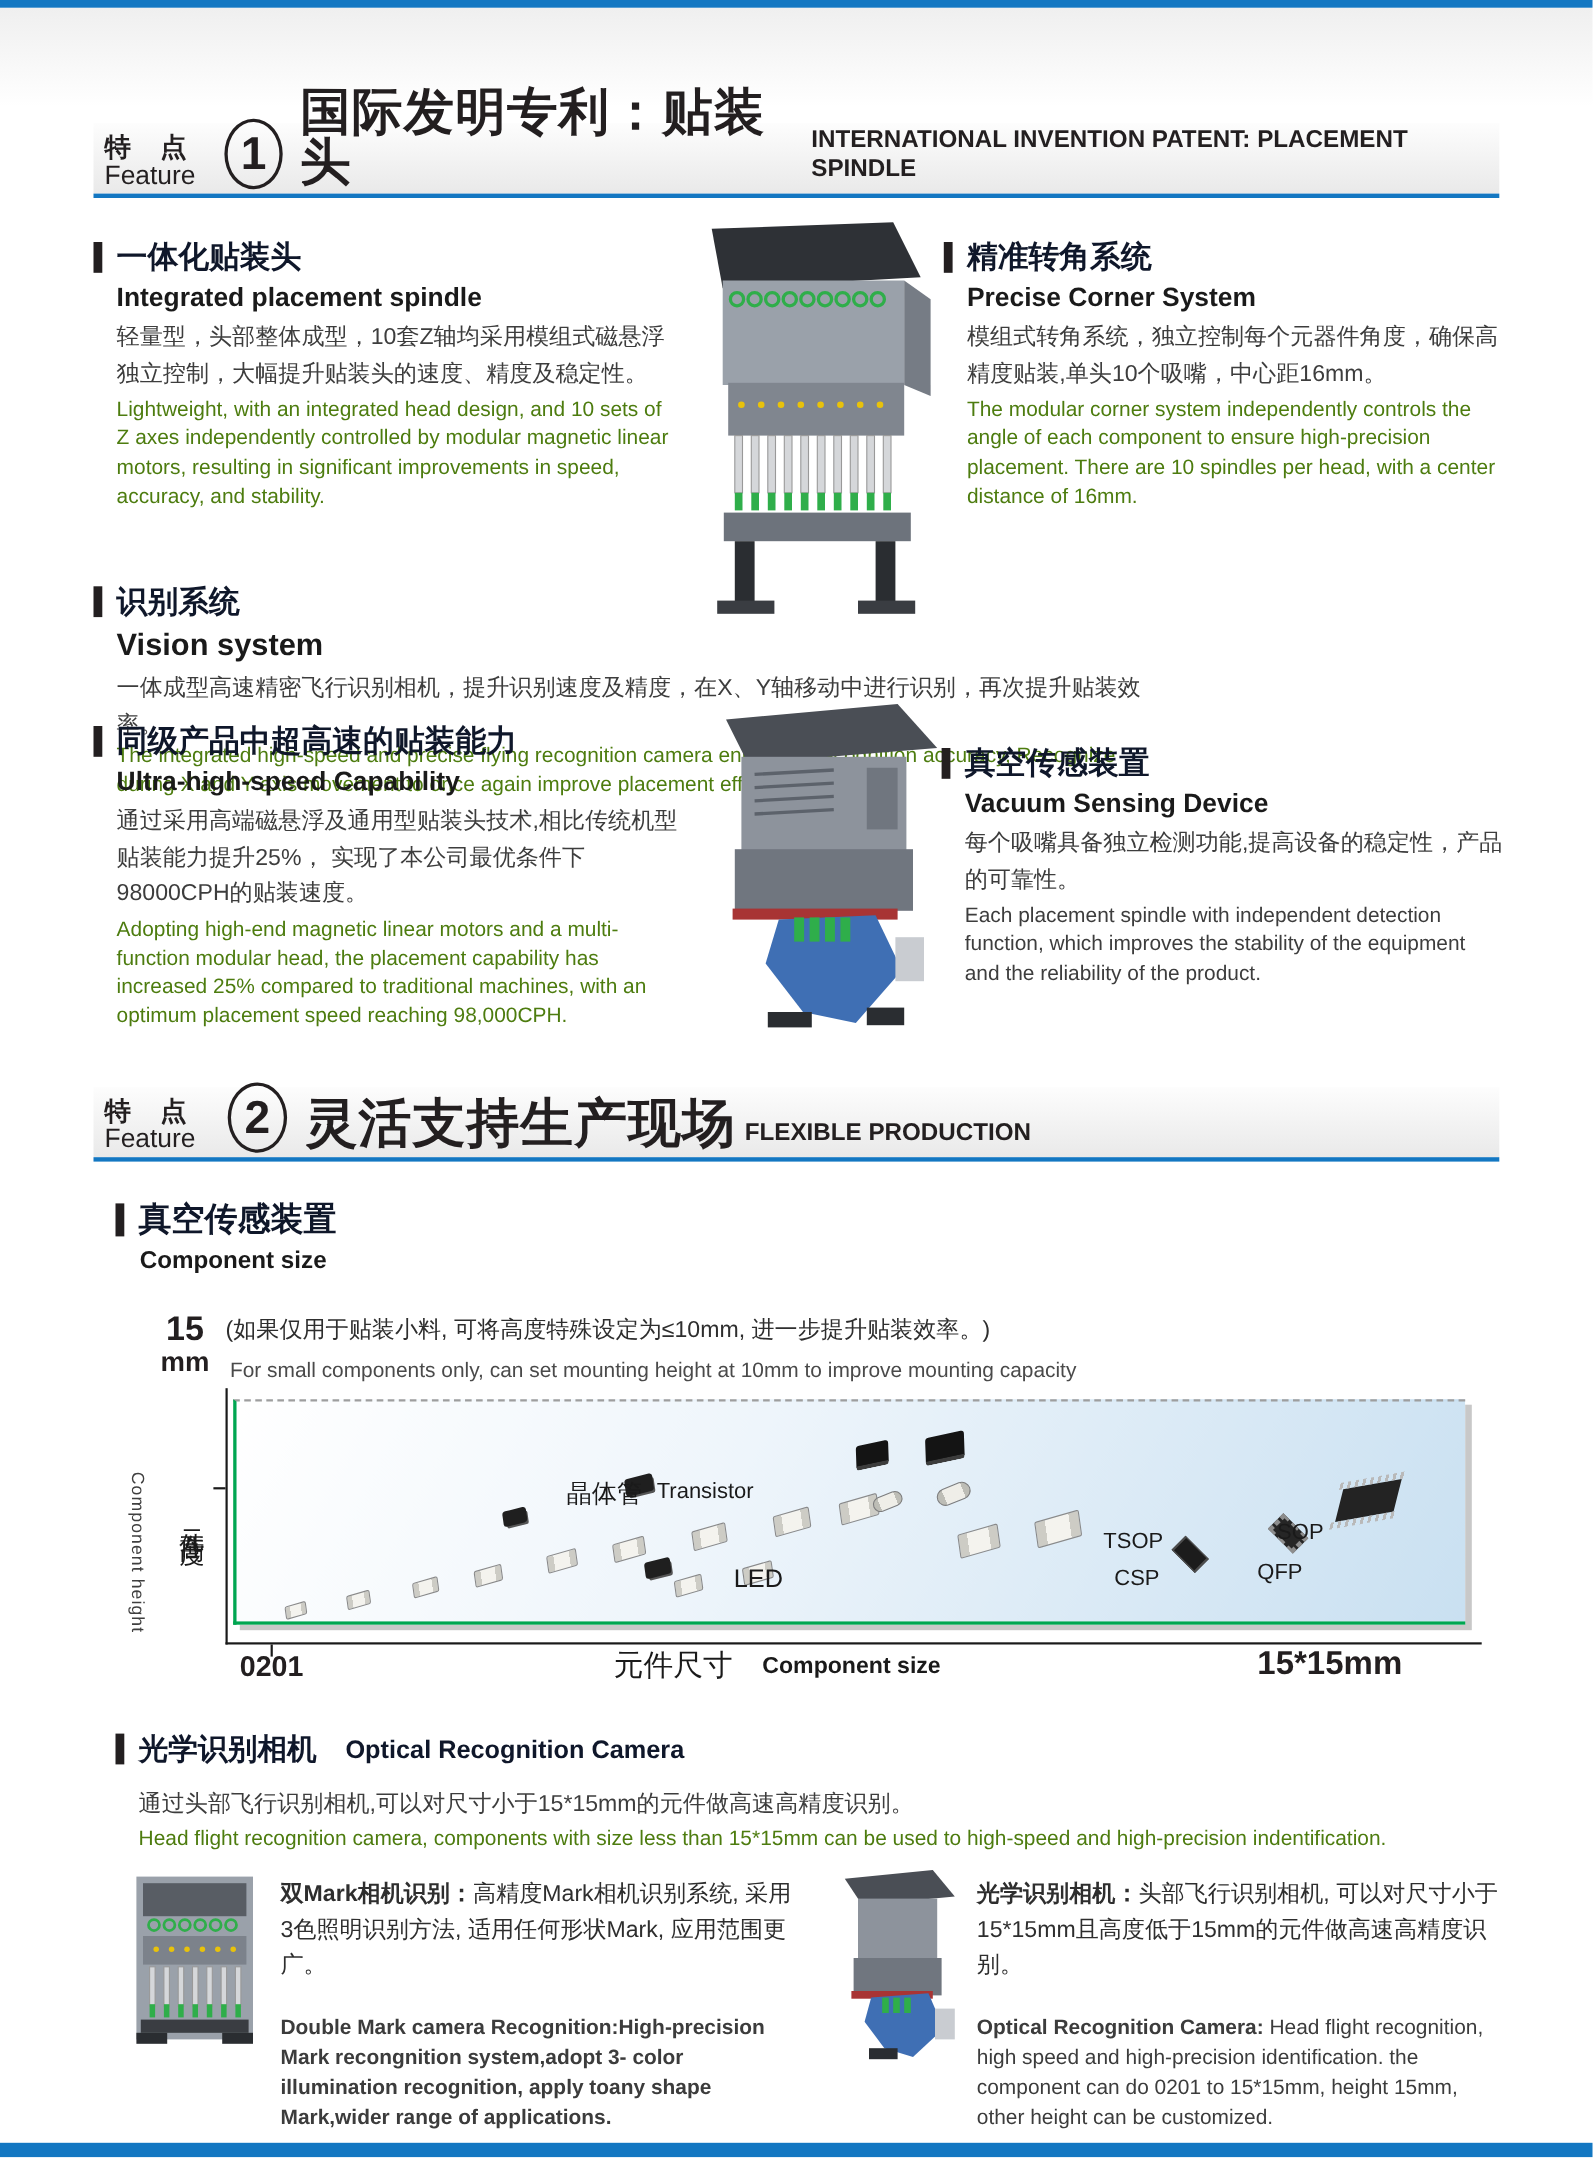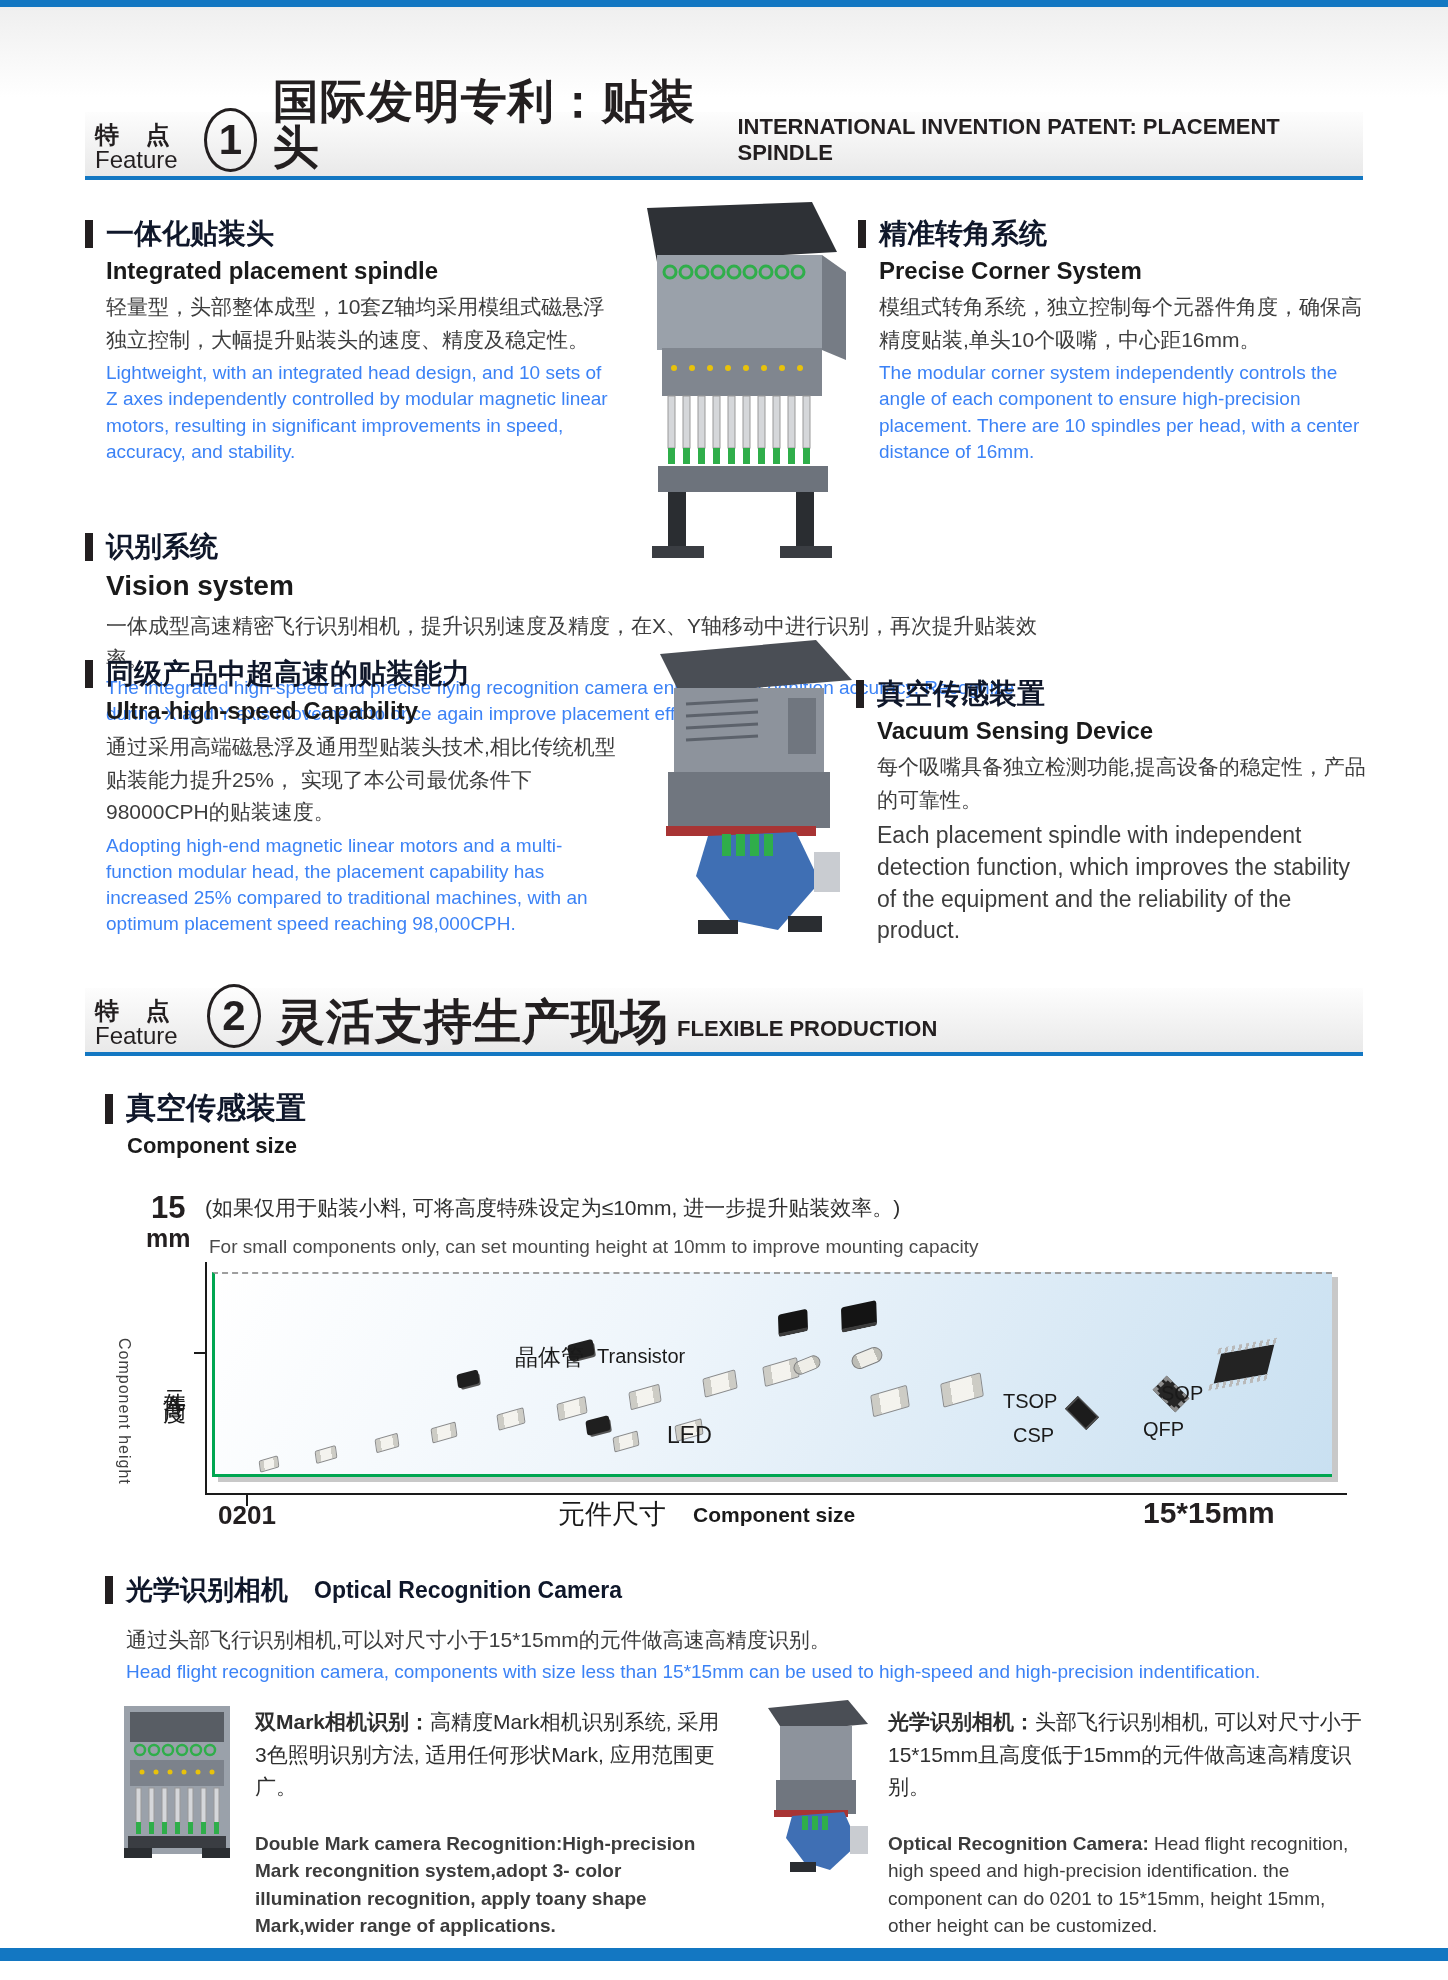--- a/index.html
+++ b/index.html
@@ -23,21 +23,21 @@
             font-size:42px;font-weight:bold;margin:0 16px 0 12px;}
   .feat-title-zh{font-size:46px;font-weight:900;letter-spacing:1px;line-height:1;padding-bottom:2px;margin-top:36px;}
   .feat-title-en{font-size:22px;font-weight:bold;margin-left:8px;padding-bottom:6px;letter-spacing:0px;}
 
   
   .sec{position:absolute;}
   .h-zh{display:flex;align-items:center;font-size:28px;font-weight:bold;color:#0f172a;}
   .h-zh .vbar{display:inline-block;width:8px;height:28px;background:#231f20;margin-right:13px;}
   .h-en{font-size:24px;font-weight:bold;margin:4px 0 6px 21px;color:#1a1a1a;}
   .b-zh{font-size:21px;line-height:1.55;color:#3d3d3d;margin:4px 0 0 21px;}
-  .b-en{font-size:19px;line-height:1.38;color:#3b82f6;margin:4px 0 0 21px;}
+  .b-en{font-size:19px;line-height:1.38;color:#4d7c0f;margin:4px 0 0 21px;}
   .inline-en{font-size:23px;font-weight:bold;margin-left:26px;}
 
   
   .note15{position:absolute;left:146px;top:1192px;text-align:center;line-height:1;font-weight:bold;}
   .note15 .v{font-size:31px;}
   .note15 .u{font-size:25px;margin-top:3px;}
   .note-zh{position:absolute;left:205px;top:1194px;font-size:21px;color:#2e2e2e;}
   .note-en{position:absolute;left:209px;top:1236px;font-size:19px;color:#4a4a4a;}
 
   
@@ -219,21 +219,21 @@
     <rect x="150" y="278" width="34" height="16" fill="#2a2d31"></rect>
   </svg>
 
   <div class="sec" style="left:856px;top:675px;width:512px;">
     <div class="h-zh">
         <span class="vbar"></span>
         <span>真空传感装置</span>
       </div>
     <div class="h-en">Vacuum Sensing Device</div>
     <p class="b-zh">每个吸嘴具备独立检测功能,提高设备的稳定性，产品的可靠性。</p>
-    <p class="b-en" style="font-size:23px;color:#3d3d3d;">Each placement spindle with independent detection function, which improves the stability of the equipment and the reliability of the product.</p>
+    <p class="b-en" style="font-size:19px;color:#3d3d3d;">Each placement spindle with independent detection function, which improves the stability of the equipment and the reliability of the product.</p>
   </div>
 
   <div class="strip" style="top:988px;">
     <div class="feat-tag">
       <div class="feat-tag-zh">特 点</div>
       <div class="feat-tag-en">Feature</div>
     </div>
     <div class="feat-num">2</div>
     <div class="feat-title-zh" style="font-size:48px;">灵活支持生产现场</div>
     <div class="feat-title-en">FLEXIBLE PRODUCTION</div>

